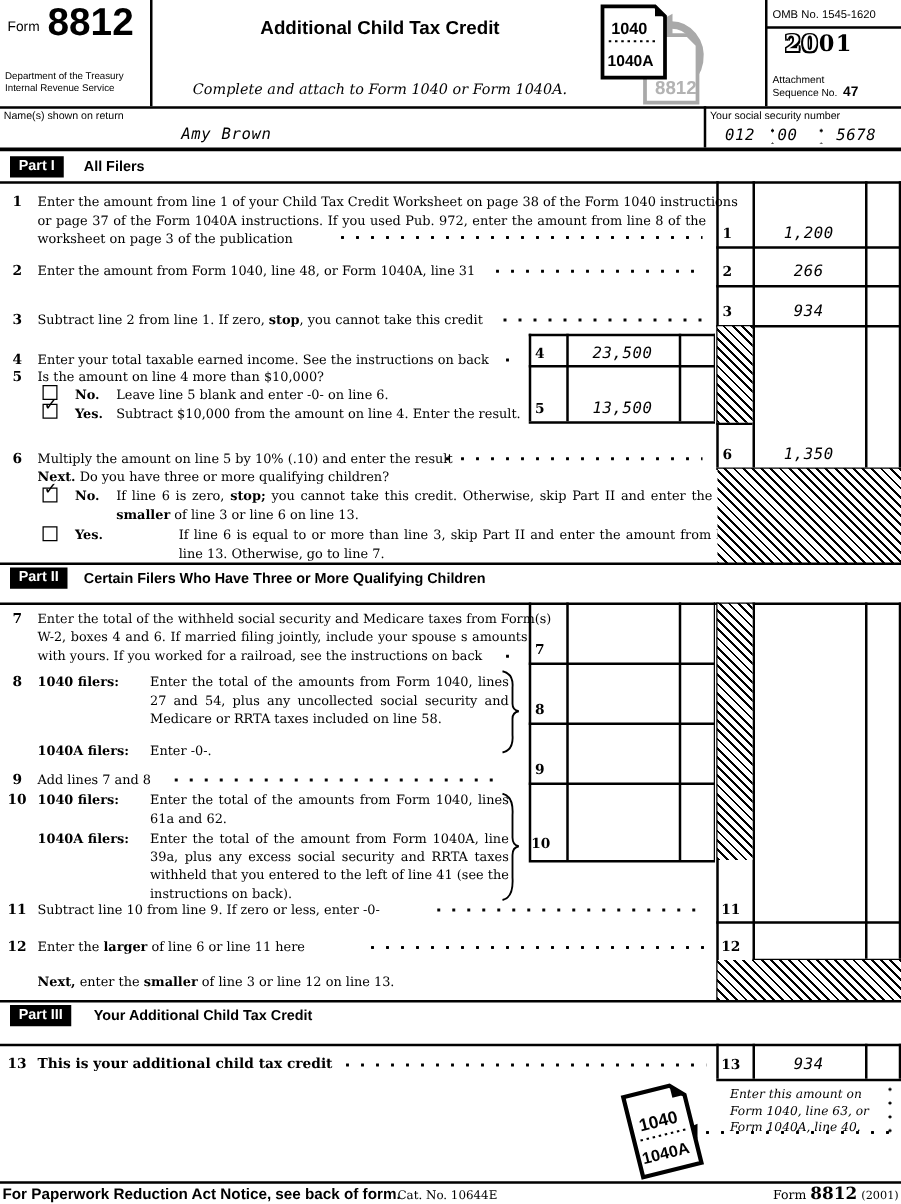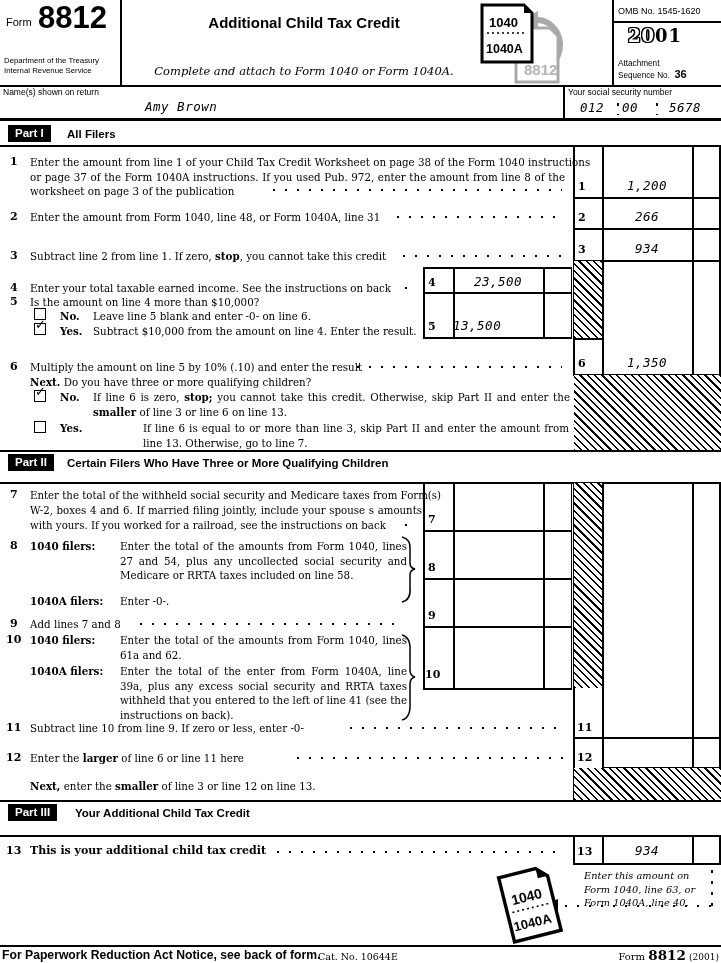--- a/index.html
+++ b/index.html
@@ -62,21 +62,21 @@
   </div>
 
   <div class="vl" style="left:612px;top:0;height:85px;"></div>
   <div class="abs sans" style="left:618px;top:6px;font-size:9px;">OMB No. 1545-1620</div>
   <div class="hl" style="left:612px;top:21px;width:109px;"></div>
   <div class="abs" style="left:628px;top:25px;font-family:'DejaVu Serif',serif;font-weight:bold;font-size:18px;letter-spacing:1px;">
     <span class="outline">20</span><span>01</span>
   </div>
   <div class="abs sans" style="left:618px;top:59px;font-size:8.2px;line-height:10px;">
     <div>Attachment</div>
-    <div><span>Sequence No.</span>&nbsp;&nbsp;<span class="bld" style="font-size:11px;">36</span></div>
+    <div><span>Sequence No.</span>&nbsp;&nbsp;<span class="bld" style="font-size:11px;">47</span></div>
   </div>
 
   <div class="thl" style="left:0;top:85px;width:721px;height:2px;"></div>
   <div class="abs sans" style="left:3px;top:87px;font-size:8.5px;">Name(s) shown on return</div>
   <div class="abs entry" style="left:145px;top:99px;">Amy Brown</div>
   <div class="vl" style="left:563px;top:85px;height:33px;"></div>
   <div class="abs sans" style="left:568px;top:87px;font-size:8.5px;">Your social security number</div>
   <div class="abs entry" style="left:580px;top:100px;">012</div>
   <div class="vdots" style="left:616px;top:99px;height:16px;"></div>
   <div class="abs entry" style="left:622px;top:100px;">00</div>
@@ -166,21 +166,21 @@
   <div class="hl" style="left:423px;top:267px;width:149px;"></div>
   <div class="hl" style="left:423px;top:292px;width:149px;"></div>
   <div class="hl" style="left:423px;top:337px;width:149px;"></div>
   <div class="vl" style="left:423px;top:267px;height:70px;"></div>
   <div class="vl" style="left:453px;top:267px;height:70px;"></div>
   <div class="vl" style="left:543px;top:267px;height:70px;"></div>
   <div class="vl" style="left:570.5px;top:267px;height:70px;"></div>
   <div class="abs num" style="left:428px;top:276px;">4</div>
   <div class="abs entry cell" style="left:453px;top:274px;width:90px;text-align:center;">23,500</div>
   <div class="abs num" style="left:428px;top:320px;">5</div>
-  <div class="abs entry cell" style="left:453px;top:318px;width:90px;">13,500</div>
+  <div class="abs entry cell" style="left:453px;top:318px;width:90px;text-align:center;">13,500</div>
 
   <div class="hl" style="left:0;top:450px;width:721px;"></div>
   <div class="ptag" style="left:8px;top:454px;">Part II</div>
   <div class="abs sansb" style="left:67px;top:457px;font-size:11.5px;">Certain Filers Who Have Three or More Qualifying Children</div>
   <div class="hl" style="left:0;top:482px;width:721px;"></div>
 
   <div class="abs num" style="left:10px;top:488px;">7</div>
   <div class="abs serif" style="left:30px;top:488px;width:392px;line-height:15px;font-size:10.2px;">
     <div class="line just">Enter the total of the withheld social security and Medicare taxes from Form(s)</div>
     <div class="line just">W-2, boxes 4 and 6. If married filing jointly, include your spouse s amounts</div>
@@ -208,21 +208,21 @@
   <div class="leader" style="left:135px;top:622px;width:263px;"></div>
 
   <div class="abs num" style="left:6px;top:633px;">10</div>
   <div class="abs serif bld line" style="left:30px;top:633px;">1040 filers:</div>
   <div class="abs serif" style="left:120px;top:633px;width:287px;line-height:14.5px;">
     <div class="line just">Enter the total of the amounts from Form 1040, lines</div>
     <div class="line">61a and 62.</div>
   </div>
   <div class="abs serif bld line" style="left:30px;top:664px;">1040A filers:</div>
   <div class="abs serif" style="left:120px;top:664px;width:287px;line-height:14.5px;">
-    <div class="line just">Enter the total of the enter from Form 1040A, line</div>
+    <div class="line just">Enter the total of the amount from Form 1040A, line</div>
     <div class="line just">39a, plus any excess social security and RRTA taxes</div>
     <div class="line just">withheld that you entered to the left of line 41 (see the</div>
     <div class="line">instructions on back).</div>
   </div>
   <div class="abs" style="left:401px;top:634px;">
     <svg width="17" height="87" viewBox="0 0 17 87">
         <path d="M1,1 Q10,3 9,18 L9,36 Q9,42 14,43 Q9,44 9,50 L9,68 Q10,84 1,86" fill="none" stroke="#000" stroke-width="1.5"></path>
       </svg>
   </div>
 

